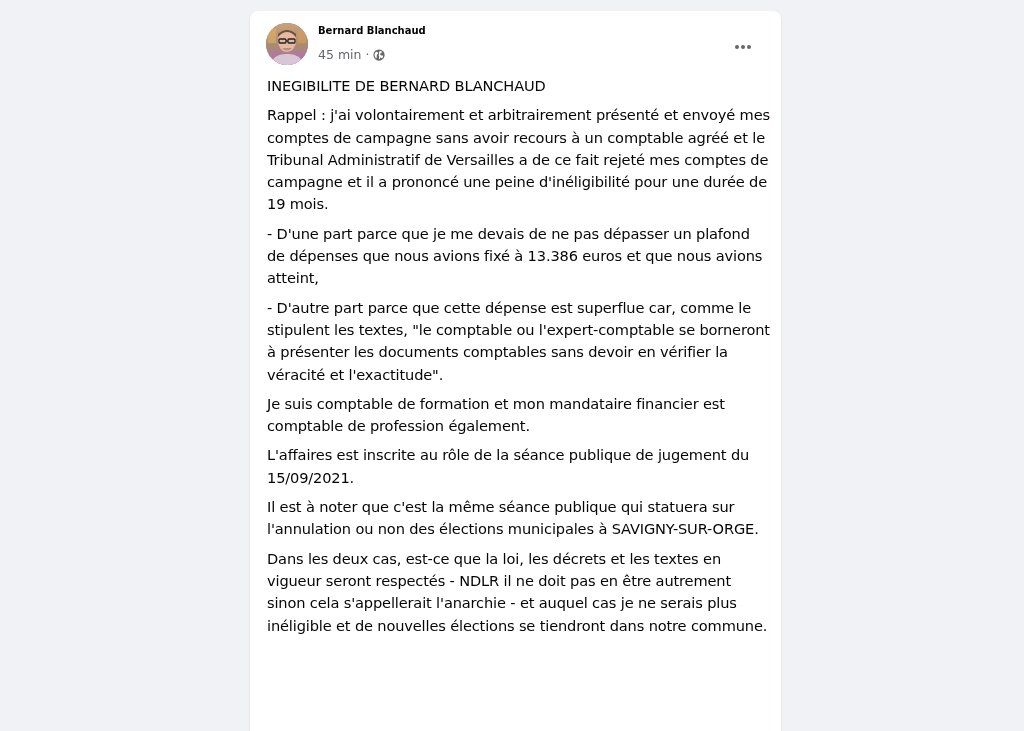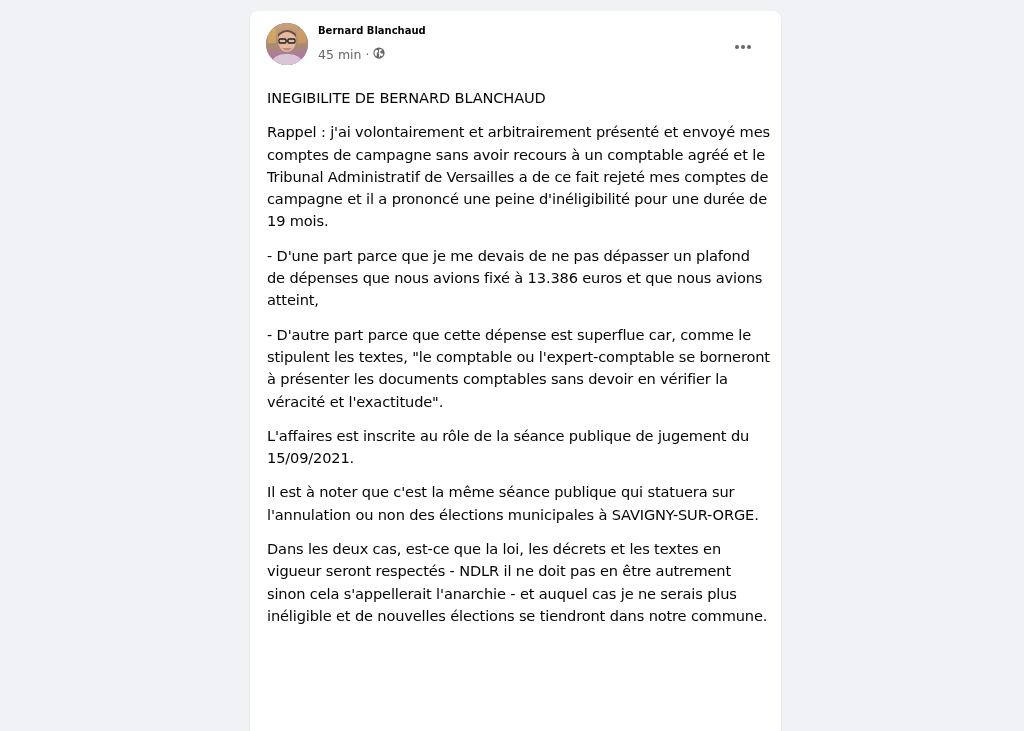--- a/index.html
+++ b/index.html
@@ -49,21 +49,21 @@
       letter-spacing: 0;
       cursor: pointer;
     }
     .meta {
       position: absolute;
       left: 52px;
       top: 24px;
       font-size: 12.5px;
       color: #65676b;
       display: flex;
-      align-items: flex-start;
+      align-items: center;
       gap: 3px;
     }
     .meta .dot { margin: 0 1px; }
     .globe {
       display: inline-block;
       width: 12px;
       height: 12px;
     }
     .more-btn {
       position: absolute;
@@ -90,21 +90,21 @@
       left: 17px;
       top: 64px;
       width: 505px;
       font-size: 14.6px;
       line-height: 22.3px;
       color: #050505;
       font-family: "DejaVu Sans", "Liberation Sans", sans-serif;
       letter-spacing: -0.15px;
     }
     .body p {
-      margin: 12px 0 7px 0;
+      margin: 0 0 7px 0;
       padding: 0;
     }
   </style>
 </head>
 <body>
 
 <div class="card">
   <div class="header">
     <div class="avatar">
       <svg width="42" height="42" viewBox="0 0 42 42">
@@ -144,17 +144,18 @@
       <span></span>
       <span></span>
     </div>
   </div>
 
   <div class="body">
     <p>INEGIBILITE DE BERNARD BLANCHAUD</p>
     <p>Rappel : j'ai volontairement et arbitrairement présenté et envoyé mes comptes de campagne sans avoir recours à un comptable agréé et le Tribunal Administratif de Versailles a de ce fait rejeté mes comptes de campagne et il a prononcé une peine d'inéligibilité pour une durée de 19 mois.</p>
     <p>- D'une part parce que je me devais de ne pas dépasser un plafond de dépenses que nous avions fixé à 13.386 euros et que nous avions atteint,</p>
     <p>- D'autre part parce que cette dépense est superflue car, comme le stipulent les textes, "le comptable ou l'expert-comptable se borneront à présenter les documents comptables sans devoir en vérifier la véracité et l'exactitude".</p>
+    <p>Je suis comptable de formation et mon mandataire financier est comptable de profession également.</p>
     <p>L'affaires est inscrite au rôle de la séance publique de jugement du 15/09/2021.</p>
     <p>Il est à noter que c'est la même séance publique qui statuera sur l'annulation ou non des élections municipales à SAVIGNY-SUR-ORGE.</p>
     <p>Dans les deux cas, est-ce que la loi, les décrets et les textes en vigueur seront respectés - NDLR il ne doit pas en être autrement sinon cela s'appellerait l'anarchie - et auquel cas je ne serais plus inéligible et de nouvelles élections se tiendront dans notre commune.</p>
   </div>
 </div>
 
 </body></html>

